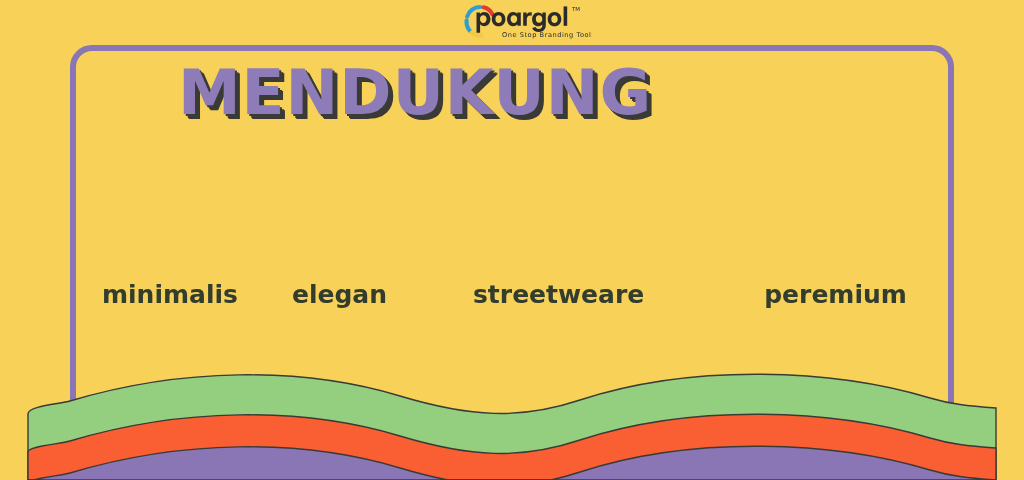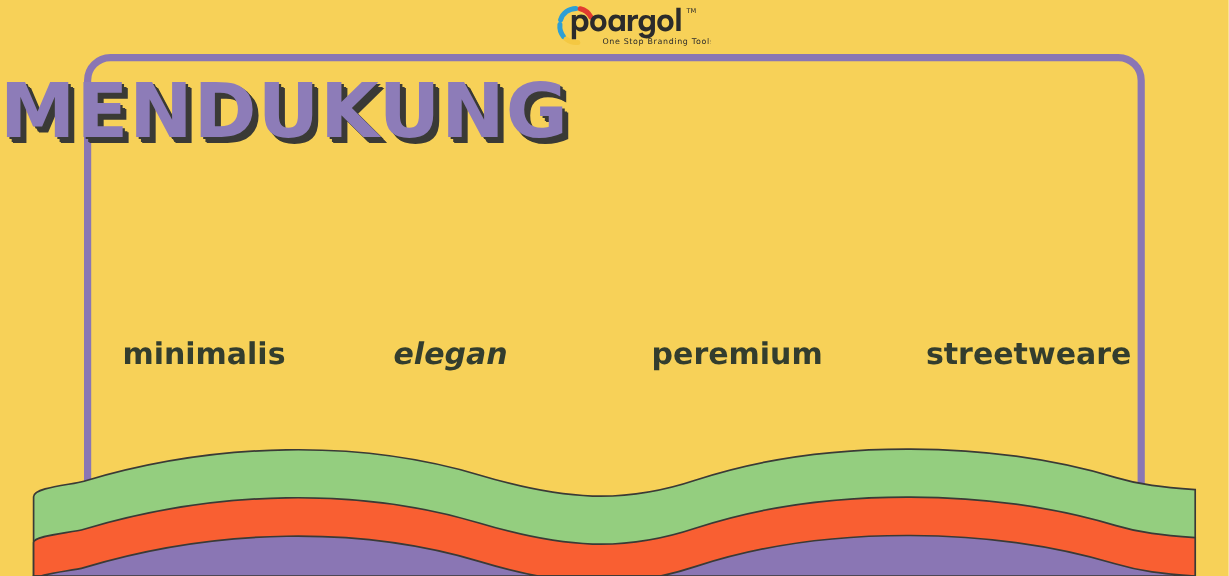--- a/index.html
+++ b/index.html
@@ -39,20 +39,21 @@
     box-sizing: border-box;
     z-index: 2;
   }
 
   
   .title-block {
     position: absolute;
     left: 0;
     top: 66px;
     width: 830px;
+    text-align: center;
     z-index: 4;
   }
   .title-line {
     font-family: "DejaVu Sans", sans-serif;
     font-weight: 700;
     font-size: 63px;
     line-height: 53px;
     letter-spacing: 1px;
     color: #8D7CB8;
     text-shadow:
@@ -77,21 +78,21 @@
     align-items: center;
   }
   .keyword {
     font-family: "DejaVu Sans", sans-serif;
     font-weight: 700;
     font-size: 25px;
     color: #333D2E;
     white-space: nowrap;
   }
   .kw-0 { margin-left: 32px; }
-  .kw-1 { margin-left: 90px; font-style: italic; }
+  .kw-1 { margin-left: 54px; }
   .kw-2 { margin-left: 120px; }
   .kw-3 { margin-left: 86px; }
 
   
   .waves {
     position: absolute;
     left: 0;
     bottom: 0;
     width: 1024px;
     height: 120px;
@@ -128,22 +129,22 @@
     </svg>
   </div>
 
   <div class="title-block">
     <div class="title-line">MENDUKUNG</div>
   </div>
 
   <div class="keywords">
     <span class="keyword kw-0">minimalis</span>
     <span class="keyword kw-1">elegan</span>
+    <span class="keyword kw-3">streetweare</span>
     <span class="keyword kw-2">peremium</span>
-    <span class="keyword kw-3">streetweare</span>
   </div>
 
   <div class="waves">
     <svg width="1024" height="120" viewBox="0 0 1024 120" preserveAspectRatio="none">
       <path fill="#94CE7F" stroke="#3A3A36" stroke-width="1.4" d="M28,54 C28,46 60,44 70,41 C180,8 300,6 400,36 C470,57 520,60 580,40 C690,4 830,8 930,38 C950,44 968,46 996,48 L996,120 L28,120 Z"></path>
       <path fill="#F95F32" stroke="#3A3A36" stroke-width="1.4" d="M28,92 C28,86 60,84 70,81 C180,48 300,46 400,76 C470,97 520,100 580,80 C690,44 830,48 930,78 C950,84 968,86 996,88 L996,120 L28,120 Z"></path>
       <path fill="#8A76B4" stroke="#3A3A36" stroke-width="1.4" d="M28,124 C28,118 60,116 70,113 C180,80 300,78 400,108 C470,129 520,132 580,112 C690,76 830,80 930,110 C950,116 968,118 996,120 L996,120 L28,120 Z"></path>
     </svg>
   </div>
 

